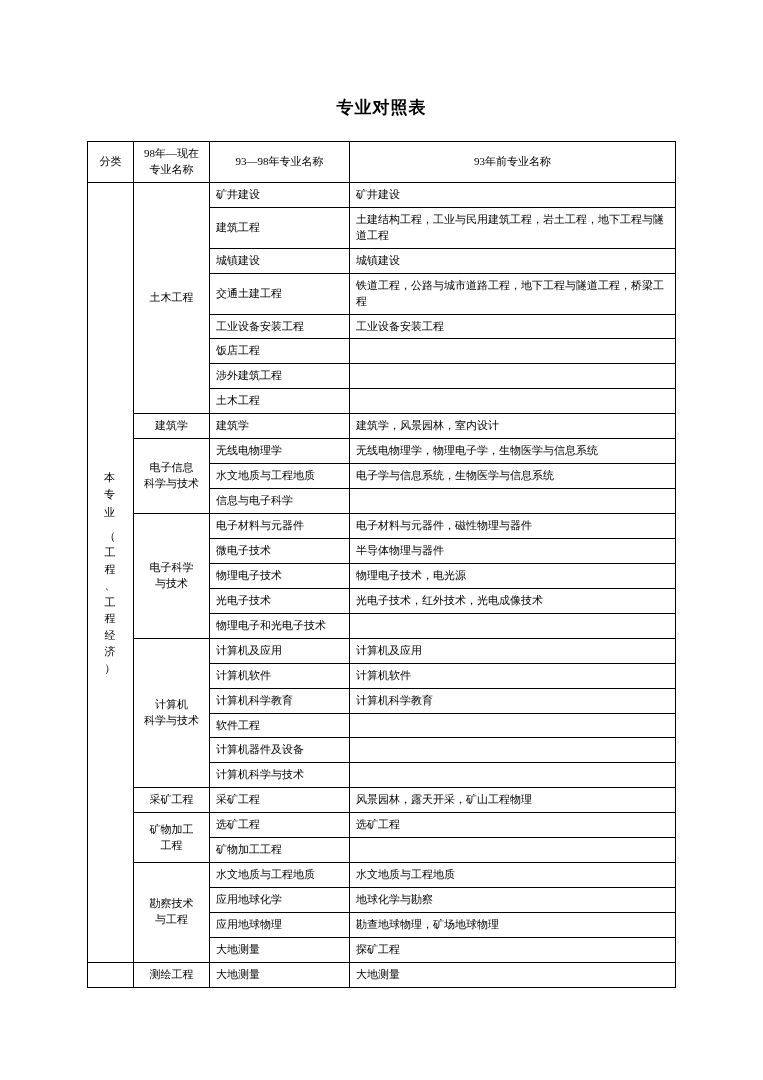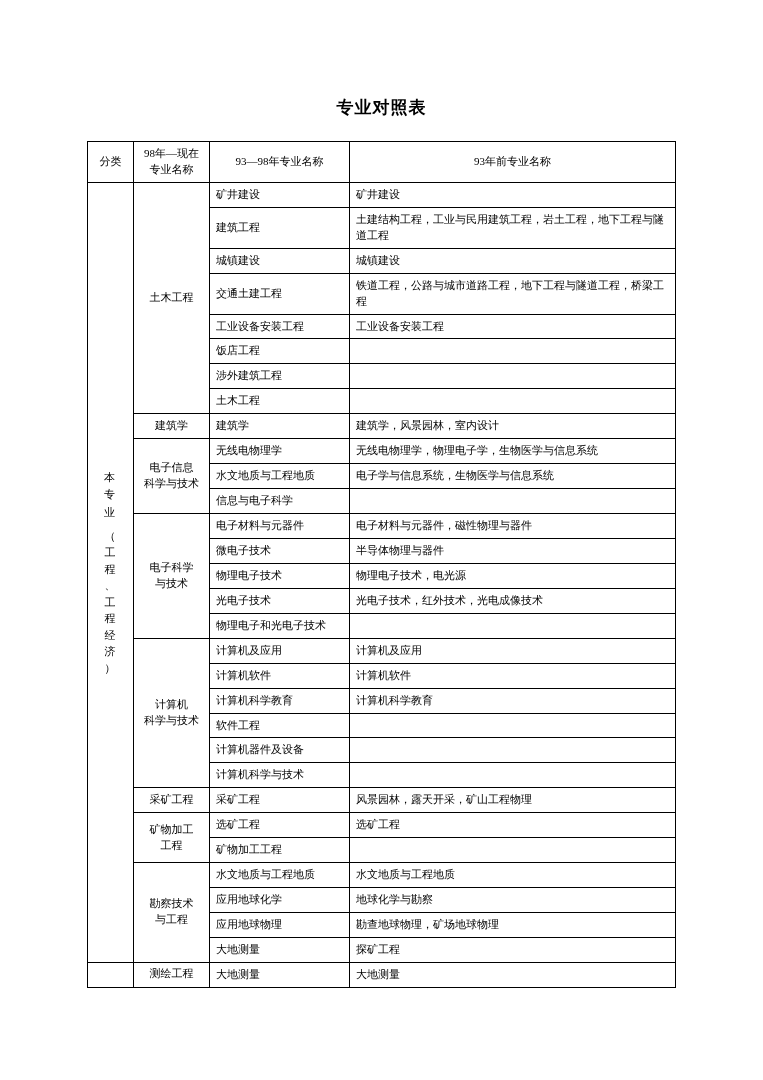--- a/index.html
+++ b/index.html
@@ -249,20 +249,20 @@
         <tr>
           <td>应用地球物理</td>
           <td class="cell-two-line">勘查地球物理，矿场地球物理</td>
         </tr>
         <tr>
           <td>大地测量</td>
           <td class="cell-two-line">探矿工程</td>
         </tr>
         <tr>
           <td rowspan="1"></td>
-          <td class="group-label" rowspan="1" style="white-space: pre-line; font-family: Liberation Mono, monospace;">测绘工程</td>
+          <td class="group-label" rowspan="1" style="white-space: pre-line;">测绘工程</td>
           <td>大地测量</td>
           <td class="cell-two-line">大地测量</td>
         </tr>
       </tbody>
   </table>
 
 </div>
 
 </body></html>

